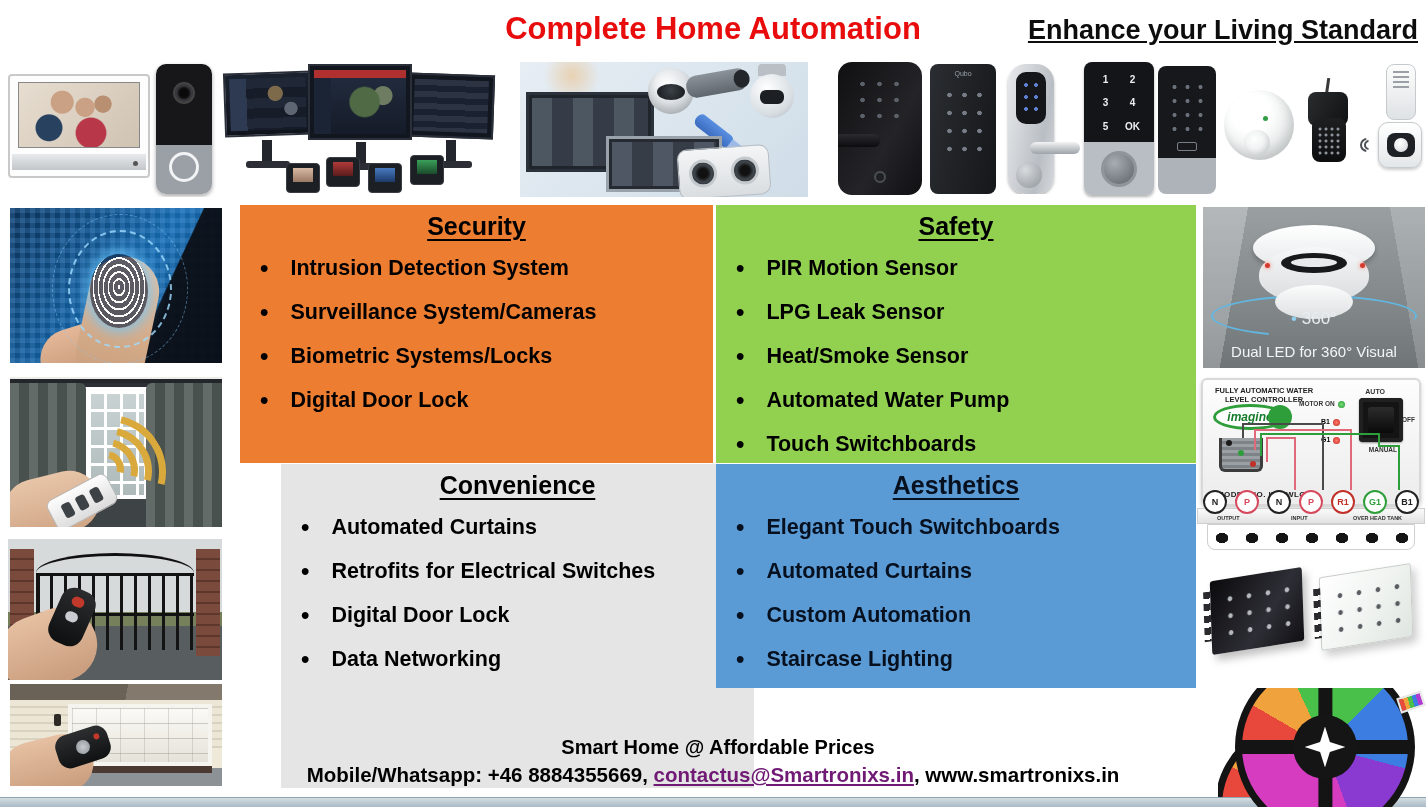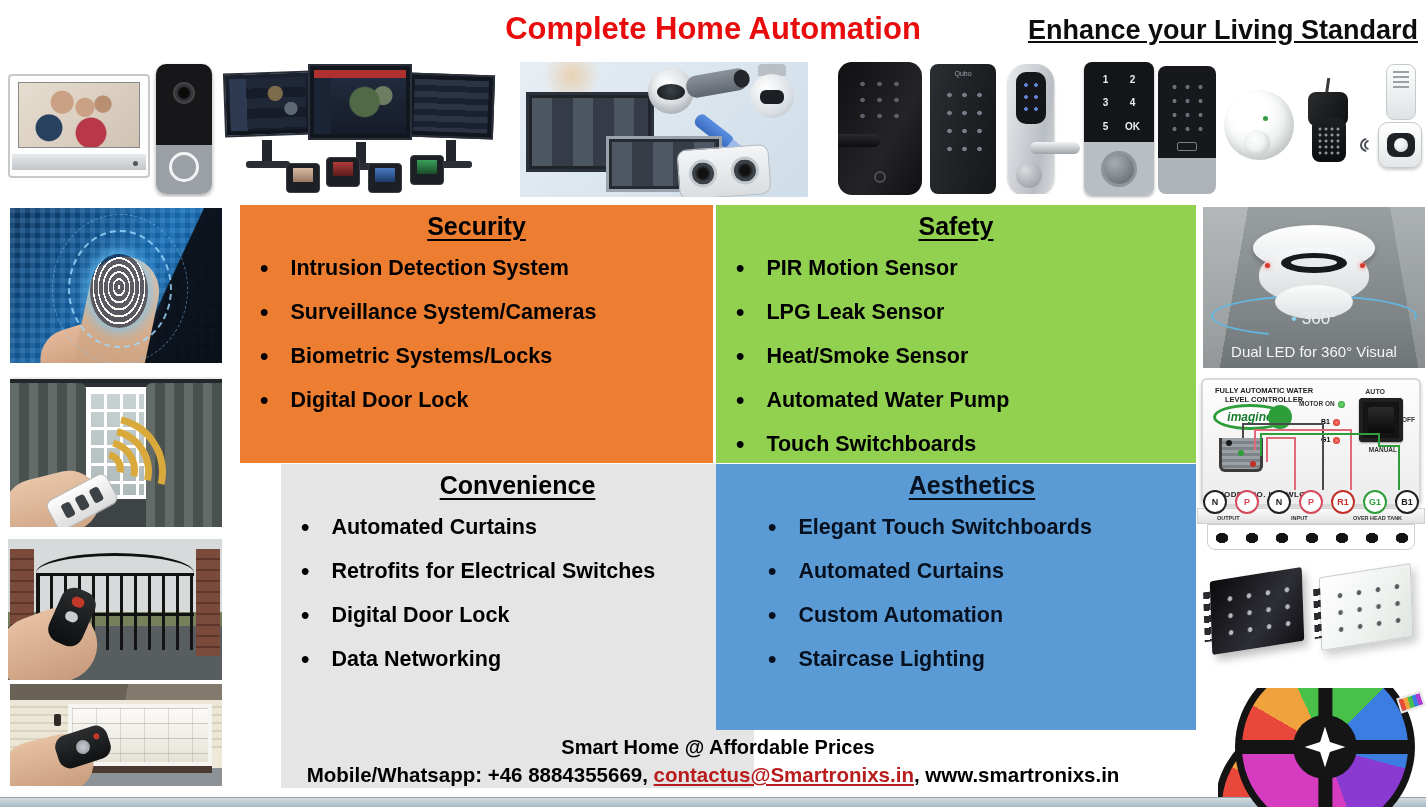--- a/index.html
+++ b/index.html
@@ -12,31 +12,31 @@
   .logo-name { font-size:31px; font-weight:bold; color:#d22b2b; letter-spacing:.5px; }
   .logo-tagline { font-family:"DejaVu Serif",serif; font-style:italic; font-size:21px; font-weight:bold; color:#c43b3b; margin:-5px 0 0 70px; }
   .title { position:absolute; left:0; right:0; top:11px; text-align:center; font-size:31px; font-weight:bold; color:#e80c0c; }
   .slogan { position:absolute; right:8px; top:15px; font-size:27px; font-weight:bold; color:#0d0d0d;text-decoration:underline; }
 
   
   .quad { position:absolute; }
   .q-sec { left:240px; top:205px; width:473px; height:258px; background:#ED7D31; }
   .q-saf { left:716px; top:205px; width:480px; height:258px; background:#92D050; }
   .q-con { left:240px; top:464px; width:473px; height:324px; background:#e5e5e5;margin-left:41px; }
-  .q-aes { left:716px; top:464px; width:480px; height:266px; background:#5B9BD5;padding-left:32px; }
+  .q-aes { left:716px; top:464px; width:480px; height:224px; background:#5B9BD5; }
   .quad h2 { text-align:center; font-size:25px; font-weight:bold; color:#000; text-decoration:underline; text-underline-offset:4px; margin-top:7px; }
   .quad ul { list-style:none; margin-top:5px; }
   .quad li { display:flex; align-items:center; height:44px; font-size:21.5px; font-weight:bold; color:#000; padding-left:20px; }
   .quad li::before { content:"•"; margin-right:22px; font-size:24px; }
   .q-aes li, .q-aes h2 { color:#06101f; }
 
   
   .f-tag { position:absolute; left:240px; width:956px; top:736px; text-align:center; font-size:20px; font-weight:bold; color:#000; }
   .f-contact { position:absolute; left:0; width:1426px; top:763px; text-align:center; font-size:20.5px; font-weight:bold; color:#000; }
-  .f-contact a { color:#b91c1c; text-decoration:underline; }
+  .f-contact a { color:#701a75; text-decoration:underline; }
   .bottom-bar { position:absolute; left:0; right:0; bottom:0; height:10px; background:linear-gradient(#d3dce1,#a9bac6); border-top:1px solid #8fa3b0; }
 
   
   .ph { position:absolute; overflow:hidden; background:#fff; }
   .abs { position:absolute; }
 
   
   .p-vdp { left:6px; top:62px; width:212px; height:135px; }
   .vdp-mon { position:absolute; left:2px; top:12px; width:142px; height:104px; background:#fdfdfd; border:2px solid #c9c9c9; border-radius:4px; }
   .vdp-scr { position:absolute; left:8px; top:6px; right:8px; height:66px; background:

